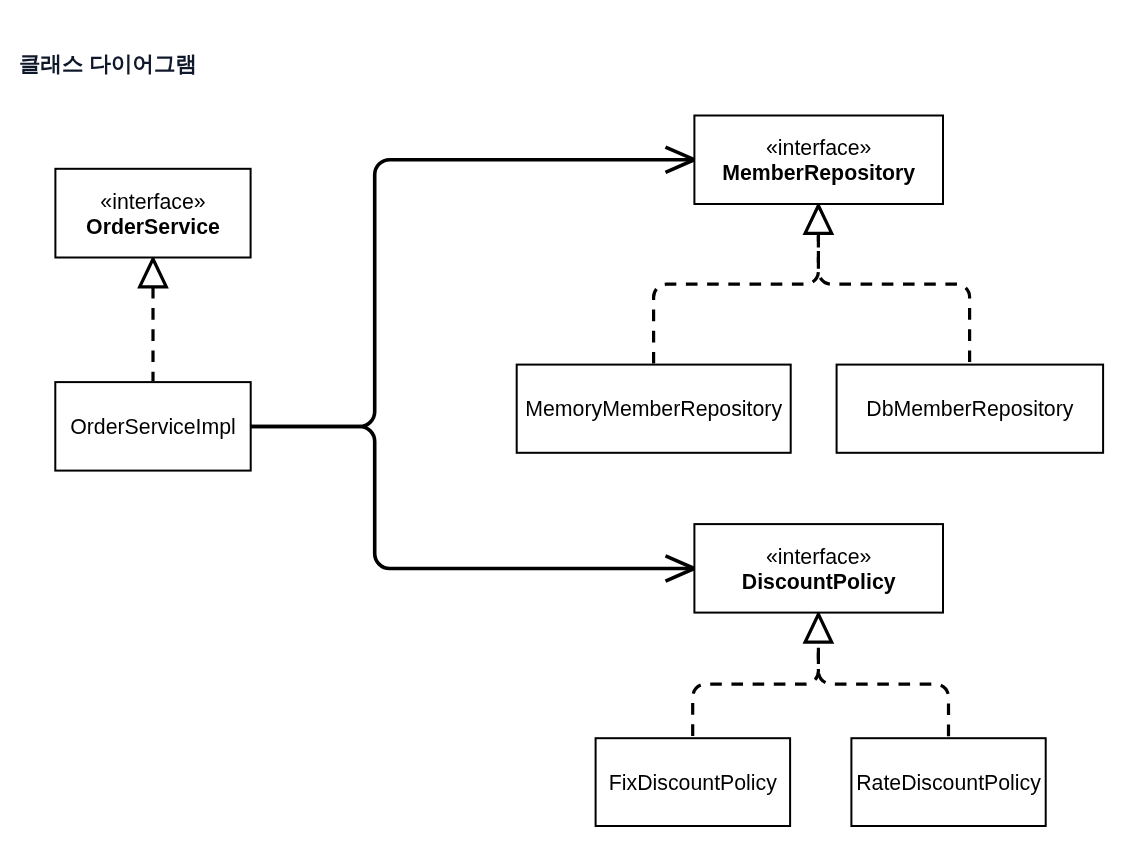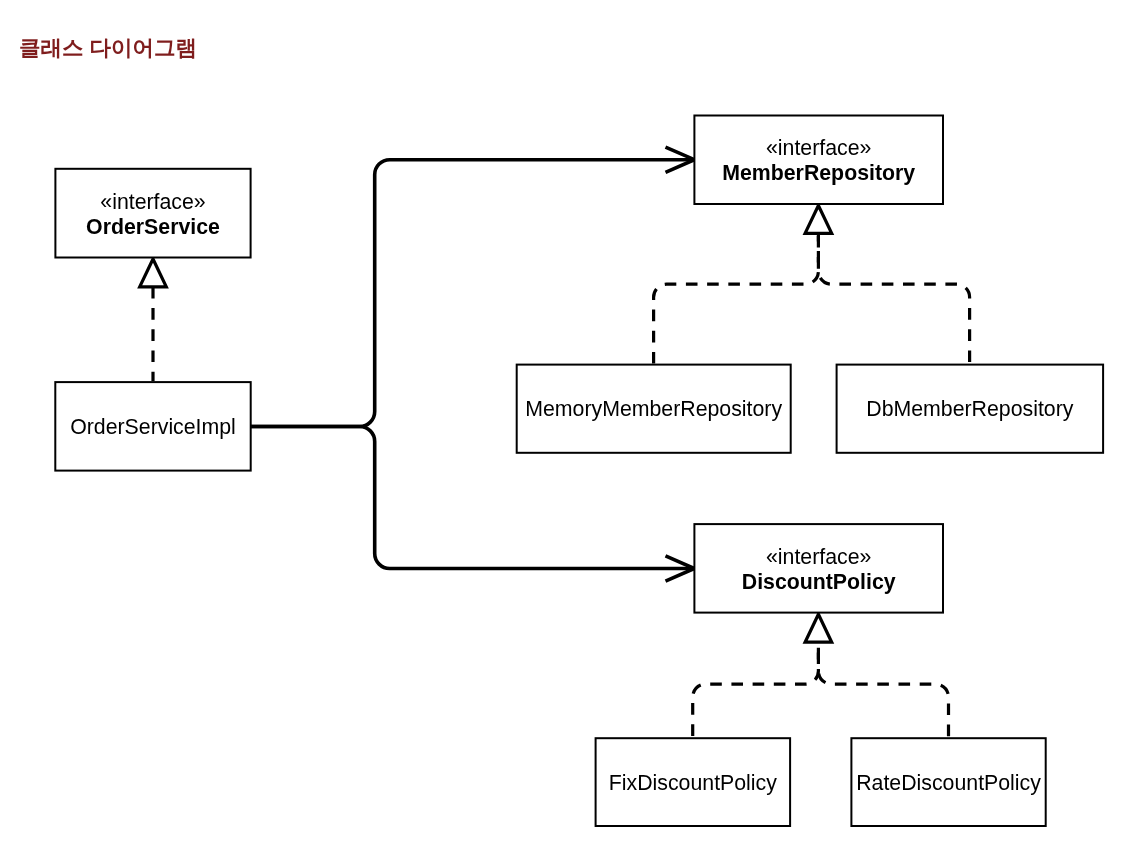--- a/index.html
+++ b/index.html
@@ -1,19 +1,19 @@
 <!DOCTYPE html>
 <html><head>
 <meta charset="utf-8">
 <title>class-diagram</title>
 <style>
   html,body{margin:0;padding:0;background:#ffffff;}
   body{width:1133px;height:868px;overflow:hidden;font-family:"Liberation Sans",sans-serif;color:#000;}
   #page{position:relative;width:1133px;height:868px;background:#fff;}
-  #title{position:absolute;left:19px;top:36px;font-size:21.5px;font-weight:bold;line-height:24px;letter-spacing:0;color:#7f1d1d;}
+  #title{position:absolute;left:19px;top:52px;font-size:21.5px;font-weight:bold;line-height:24px;letter-spacing:0;color:#0f172a;}
   svg{position:absolute;left:0;top:0;}
   #diagram{transform:translateZ(0);}
   .box rect{fill:#fff;stroke:#000;stroke-width:2;}
   .lbl{font-family:"Liberation Sans",sans-serif;font-size:21.3px;fill:#000;text-anchor:middle;}
   .lbl.bold{font-weight:bold;}
   .conn{fill:none;stroke:#000;stroke-width:3.6;stroke-linecap:butt;stroke-linejoin:round;}
   .arrowline{fill:none;stroke:#000;stroke-width:3.6;stroke-linecap:butt;}
   .dash{fill:none;stroke:#000;stroke-width:3.2;stroke-dasharray:11.6 9.6;}
   .tri{fill:#fff;stroke:#000;stroke-width:3.2;stroke-linejoin:miter;}
 </style>

